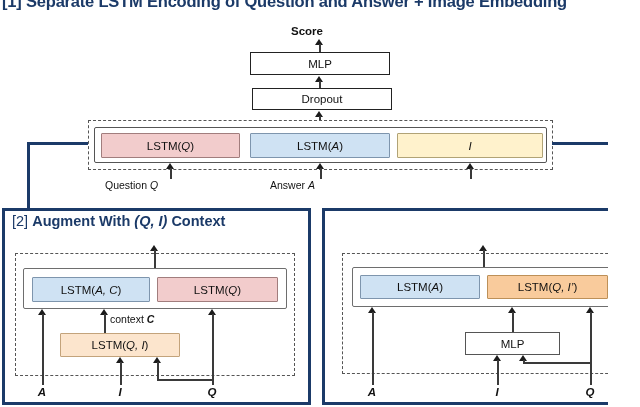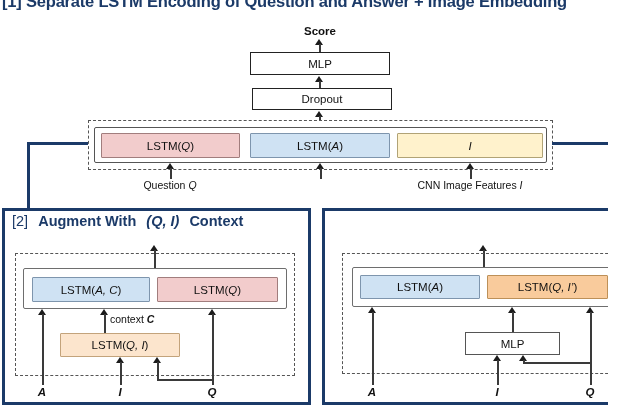--- a/index.html
+++ b/index.html
@@ -17,37 +17,37 @@
     position:absolute;box-sizing:border-box;display:flex;align-items:center;justify-content:center;
     background:#fff;border:1.3px solid #222;font-size:11.5px;color:#111;white-space:nowrap;
   }
   .cbox{border:1px solid #8a8a8a;border-radius:1px;}
   .wrap{position:absolute;box-sizing:border-box;background:#fff;border:1.4px solid #6e6e6e;border-radius:2px;}
   .dashedbox{position:absolute;box-sizing:border-box;border:1.4px dashed #555;}
   .vline{position:absolute;width:2px;background:#3a3a3a;}
   .hline{position:absolute;height:2px;background:#3a3a3a;}
   .ahead{position:absolute;width:0;height:0;border-left:4px solid transparent;border-right:4px solid transparent;border-bottom:6px solid #1c1c1c;}
   .navy{background:#1b3a68;}
-  .lbl{position:absolute;font-size:10.5px;color:#111;text-align:center;white-space:nowrap;}
+  .lbl{position:absolute;font-size:10.5px;color:#111;text-align:left;white-space:nowrap;}
   .io{position:absolute;font-size:11.5px;font-weight:700;font-style:italic;text-align:center;color:#111;}
   .score{position:absolute;font-size:11.5px;font-weight:700;text-align:center;color:#111;}
   .arg{font-style:italic;}
   .panel{position:absolute;box-sizing:border-box;border:3px solid #1b3a68;background:#fff;}
   .phead{position:absolute;font-size:14.5px;color:#1b3a68;white-space:nowrap;}
   .phead .num{font-weight:400;}
-  .phead b{font-weight:700;margin-left:6px;}
+  .phead b{font-weight:700;}
 </style>
 </head>
 <body>
 
 <div id="canvas">
 
   <div class="fig-title"><span>[1]</span> <span>Separate LSTM Encoding of Question and Answer + Image Embedding</span></div>
 
-  <div class="score" style="left:270px;top:25px;width:100px;">Score</div>
+  <div class="score" style="left:257px;top:25px;width:100px;">Score</div>
   <div class="ahead" style="left:315px;top:39px;"></div>
   <div class="vline" style="left:319px;top:44px;height:8px;"></div>
 
   <div class="box" style="left:250px;top:52px;width:140px;height:23px;">
       <span>MLP</span>
     </div>
 
   <div class="ahead" style="left:315px;top:76px;"></div>
   <div class="vline" style="left:319px;top:81px;height:7px;"></div>
 
@@ -76,21 +76,21 @@
     </div>
 
   <div class="ahead" style="left:166px;top:163px;"></div>
   <div class="vline" style="left:170px;top:168px;height:11px;"></div>
   <div class="ahead" style="left:316px;top:163px;"></div>
   <div class="vline" style="left:320px;top:168px;height:11px;"></div>
   <div class="ahead" style="left:466px;top:163px;"></div>
   <div class="vline" style="left:470px;top:168px;height:11px;"></div>
 
   <div class="lbl" style="left:105px;top:179px;width:130px;"><span>Question </span><span class="arg">Q</span></div>
-  <div class="lbl" style="left:395px;top:179px;width:150px;"><span>CNN Image Features </span><span class="arg">I</span></div>
+  <div class="lbl" style="left:270px;top:179px;width:100px;"><span>Answer </span><span class="arg">A</span></div>
 
   <div class="abs navy" style="left:27px;top:142px;width:61px;height:3px;"></div>
   <div class="abs navy" style="left:27px;top:142px;width:3px;height:66px;"></div>
   <div class="abs navy" style="left:552px;top:142px;width:59px;height:3px;"></div>
   <div class="abs navy" style="left:608px;top:142px;width:3px;height:66px;"></div>
 
   <div class="panel" style="left:2px;top:208px;width:309px;height:197px;"></div>
   <div class="phead" style="left:12px;top:213px;"><span class="num">[2]</span> <b>Augment With</b> <b class="arg">(Q, I)</b> <b>Context</b></div>
 
   <div class="ahead" style="left:150px;top:245px;"></div>

